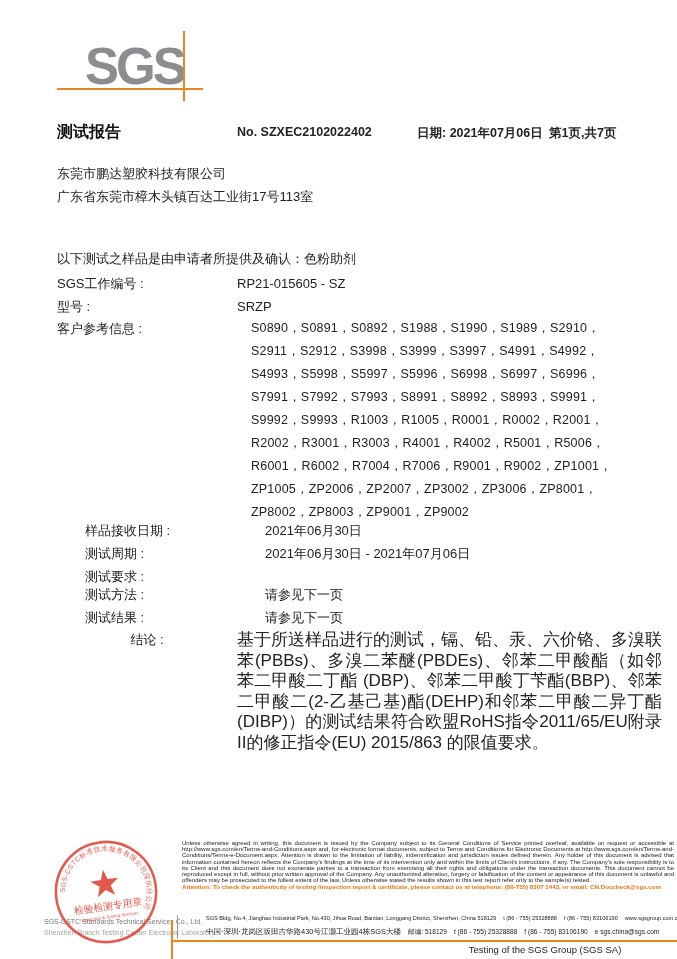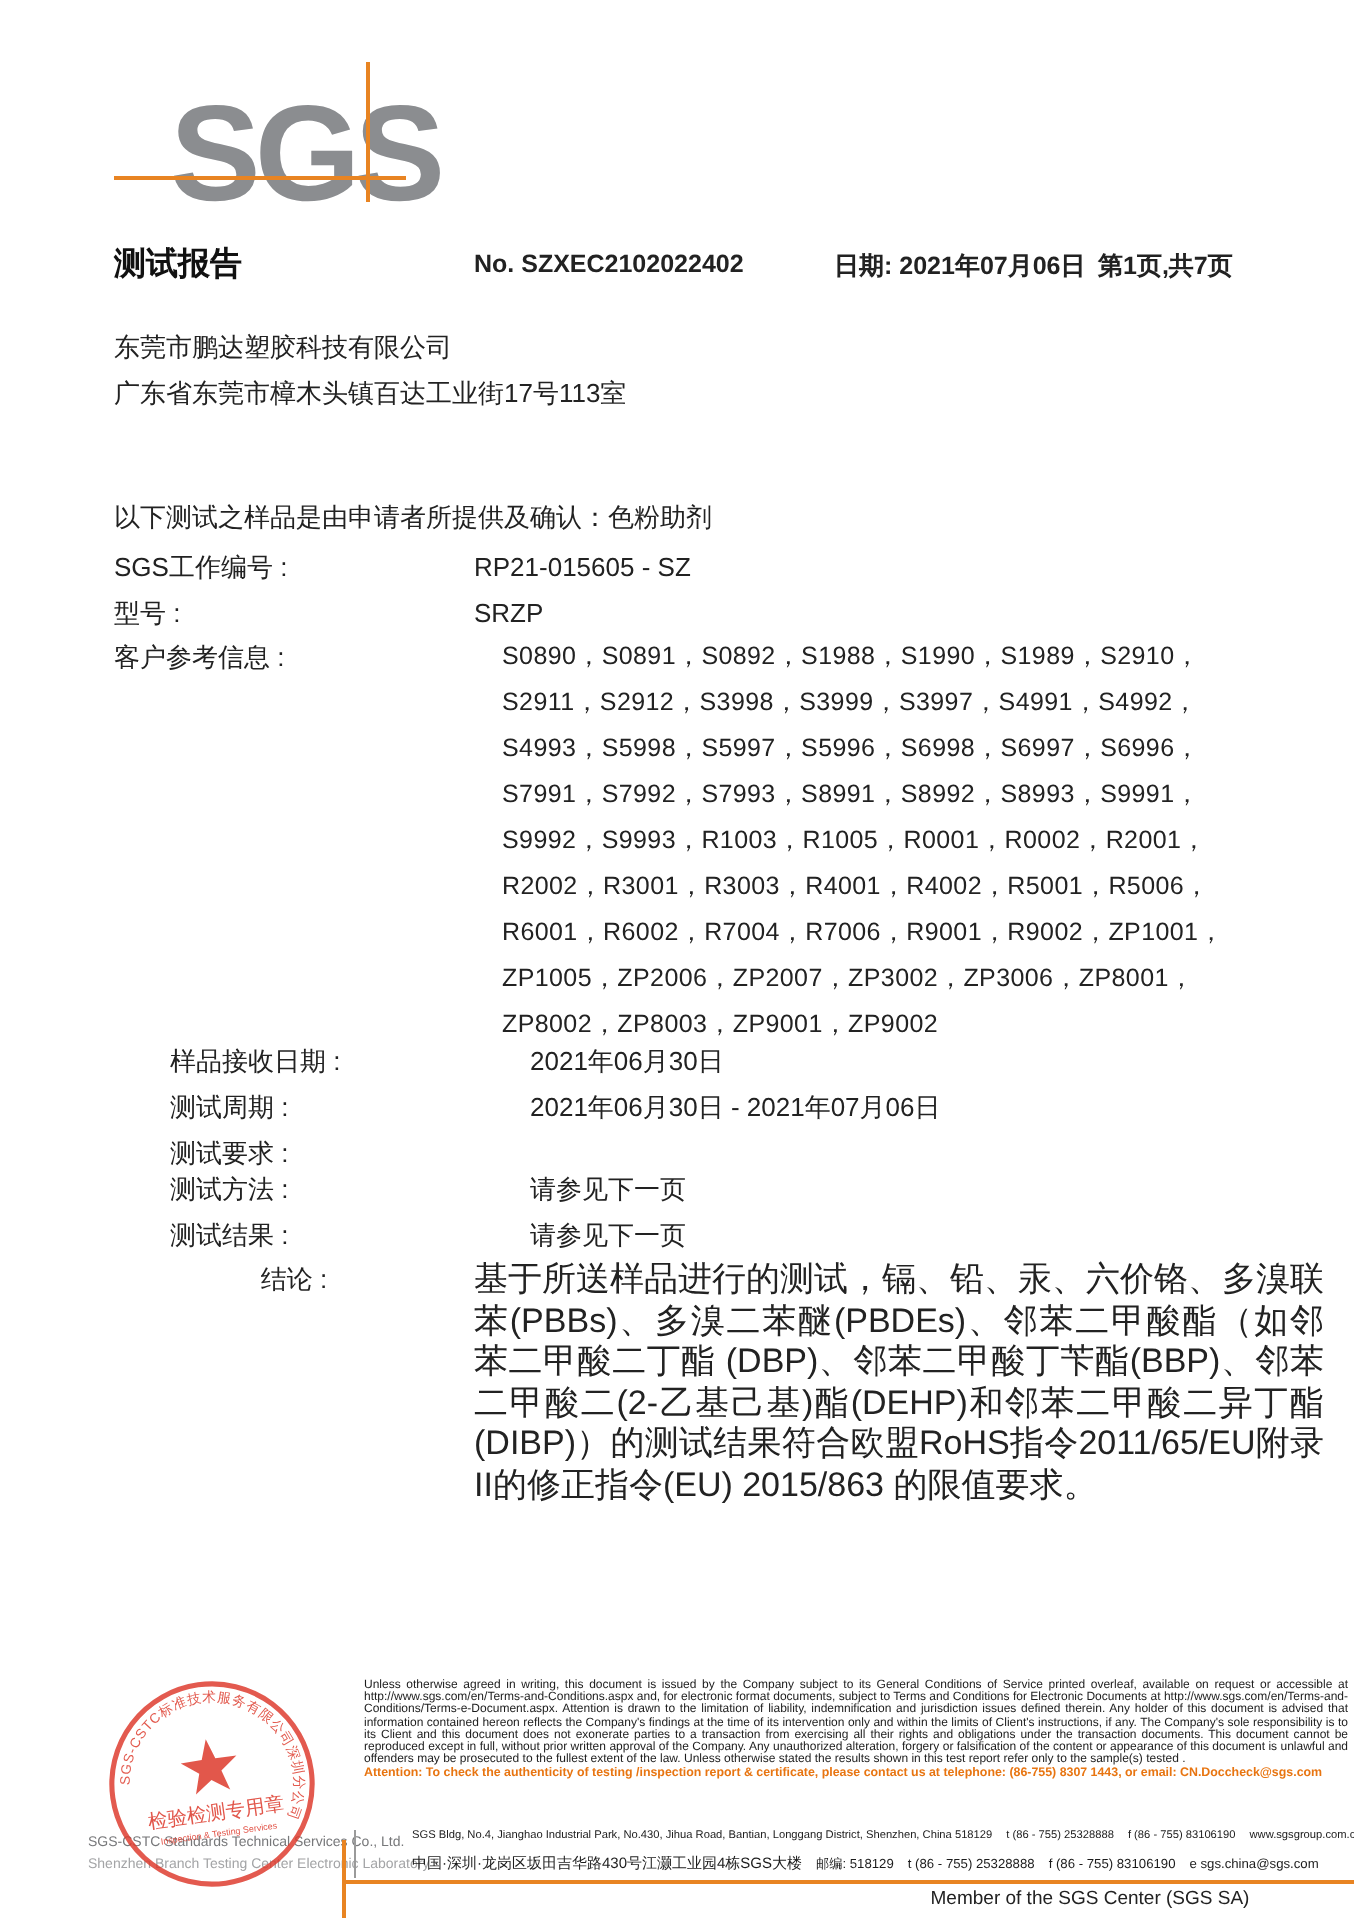--- a/index.html
+++ b/index.html
@@ -9,22 +9,22 @@
     width:677px; height:959px;
     background:#ffffff;
     font-family:"Liberation Sans","DejaVu Sans",sans-serif;
     color:#222222;
     overflow:hidden;
   }
   .abs { position:absolute; }
 
   
   .logo-text {
-    position:absolute; left:85px; top:48px;
-    font-size:68px; font-weight:900; letter-spacing:-3px;
+    position:absolute; left:85px; top:38px;
+    font-size:51px; font-weight:900; letter-spacing:-3px;
     color:#8b8d90; line-height:58px;
   }
   .crop-h { position:absolute; background:#e88422; height:2px; }
   .crop-v { position:absolute; background:#e88422; width:2px; }
 
   
   .title-row { position:absolute; left:57px; top:122px; width:590px; height:22px; }
   .doc-title { position:absolute; left:0; top:0; font-size:16px; font-weight:bold; color:#111; }
   .report-no { position:absolute; left:180px; top:3px; font-size:12.5px; font-weight:bold; }
   .report-date { position:absolute; left:360px; top:3px; font-size:12.5px; font-weight:bold; }
@@ -195,13 +195,13 @@
     <span>邮编: 518129</span>
     <span>t (86 - 755) 25328888</span>
     <span>f (86 - 755) 83106190</span>
     <span>e sgs.china@sgs.com</span>
   </div>
 </div>
 
 <div class="crop-v" style="left:171px;top:920px;height:39px;"></div>
 <div class="crop-h" style="left:171px;top:940px;width:506px;"></div>
 
-<div class="member">Member of the SGS Center (SGS SA)</div>
+<div class="member">Testing of the SGS Group (SGS SA)</div>
 
 </body></html>

